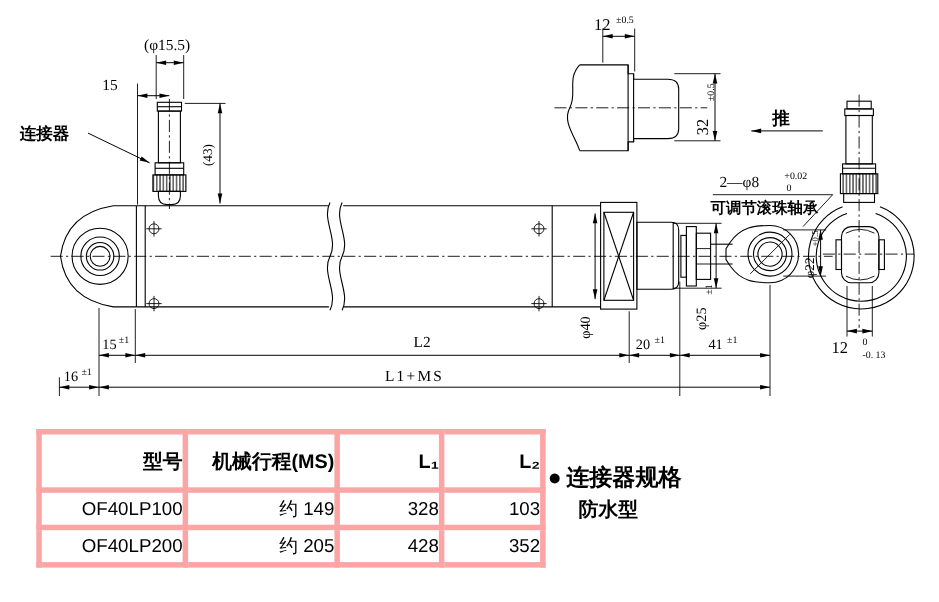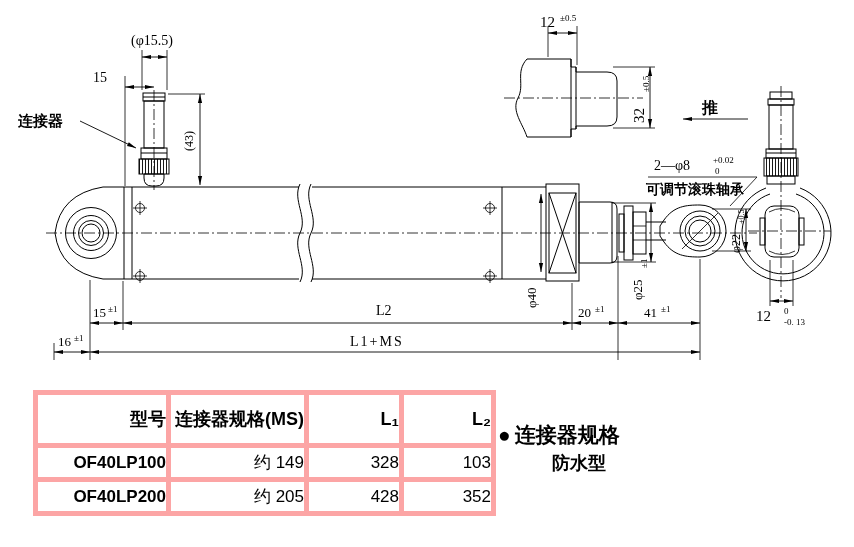--- a/index.html
+++ b/index.html
@@ -11,26 +11,26 @@
   .ln{stroke:#000;stroke-width:1;fill:none;}
   .thin{stroke:#000;stroke-width:0.8;fill:none;}
   .cl{stroke:#000;stroke-width:0.8;fill:none;stroke-dasharray:11 3 2 3;}
   .dim{stroke:#000;stroke-width:0.9;fill:none;}
 
   table.spec{position:absolute;left:33px;top:390px;border-collapse:collapse;
              font-family:"Liberation Sans",sans-serif;}
   table.spec th,table.spec td{border:5px solid #fca5a5;text-align:right;padding:0;}
   table.spec th{height:48px;font-size:18px;font-weight:bold;}
   table.spec td{height:29px;font-size:17px;}
-  td.model{font-weight:bold;}
+  td.model{font-weight:normal;}
   .c1{width:128px}.c2{width:133px}.c3{width:90px}.c4{width:87px}
 
   .notes{position:absolute;left:498px;top:424px;font-weight:600;line-height:1;}
   .notes-title{font-size:21px;display:flex;align-items:center;gap:4px;}
-  .notes-line{font-size:18px;margin-left:54px;margin-top:9px;}
+  .notes-line{font-size:18px;margin-left:28px;margin-top:9px;}
 </style>
 </head>
 <body>
 
 <div id="stage">
 
 <svg width="854" height="382" viewBox="0 0 854 382">
   <defs>
     <marker id="ar" markerUnits="userSpaceOnUse" markerWidth="10" markerHeight="6" refX="0" refY="0" orient="auto-start-reverse" viewBox="-10 -3 10 6">
       <path d="M0,0 L-9,2.1 L-9,-2.1 Z" fill="#000"></path>
@@ -238,21 +238,21 @@
     <text x="661" y="312" font-size="9">±1</text>
     <text x="376" y="315" font-size="14">L2</text>
     <text x="350" y="346" font-size="14" letter-spacing="2">L1+MS</text>
   </g>
 </svg>
 
 <table class="spec">
   <thead>
     <tr>
       <th class="c1">型号</th>
-      <th class="c2">连接器规格(MS)</th>
+      <th class="c2">机械行程(MS)</th>
       <th class="c3">L₁</th>
       <th class="c4">L₂</th>
     </tr>
   </thead>
   <tbody>
     <tr>
       <td class="model">OF40LP100</td>
       <td>约 149</td>
       <td>328</td>
       <td>103</td>

